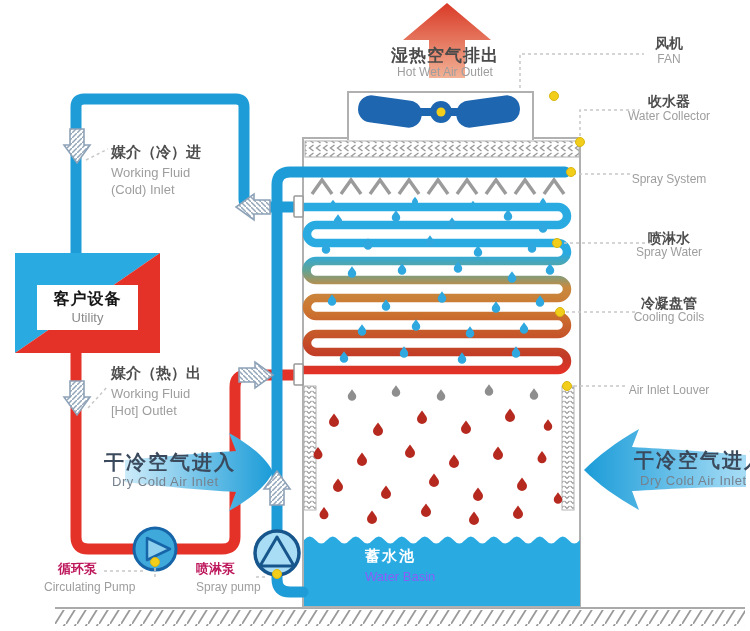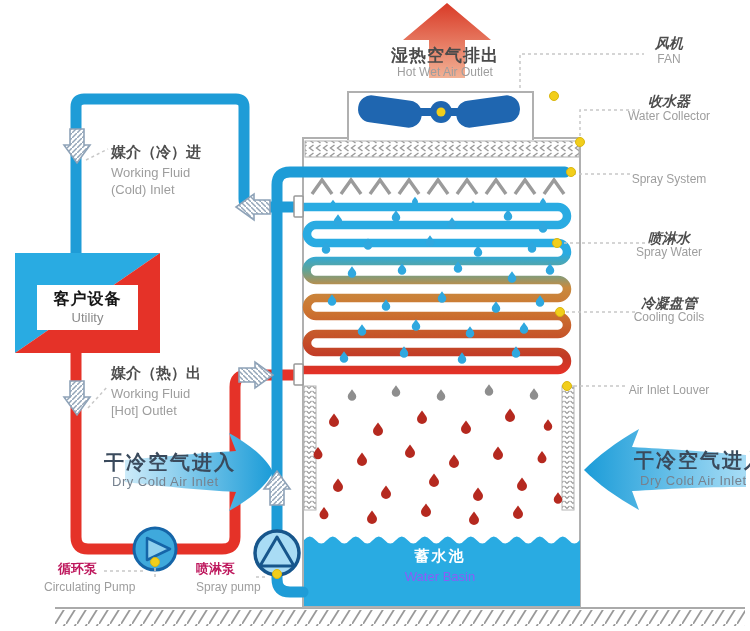--- a/index.html
+++ b/index.html
@@ -1,35 +1,35 @@
 <!DOCTYPE html>
 <html><head>
 <meta charset="utf-8">
 <style>
   html,body{margin:0;padding:0;background:#fff;}
   #stage{position:relative;width:750px;height:631px;background:#fff;overflow:hidden;
          font-family:"Liberation Sans","DejaVu Sans",sans-serif;}
   #art{position:absolute;left:0;top:0;z-index:1;}
   .lbl{position:absolute;z-index:2;white-space:nowrap;}
-  .zh{color:#4d4d4d;font-weight:600;font-size:14px;font-style:italic;}
+  .zh{color:#4d4d4d;font-weight:600;font-size:14px;}
   .en{color:#9e9e9e;font-size:12px;}
   .rcol{left:594px;width:150px;text-align:center;}
   .toplbl{left:360px;width:170px;text-align:center;}
   .top-zh{font-size:17px;font-weight:700;color:#4a4a4a;letter-spacing:1px;}
   .top-en{font-size:12px;color:#9e9e9e;}
   .fluidlbl span{display:block;}
   .fluid-zh{font-size:15px;font-weight:600;color:#4d4d4d;margin-bottom:3px;}
   .fluid-en{font-size:13px;color:#9e9e9e;line-height:16.5px;}
   .util-zh{font-size:16px;font-weight:700;color:#161616;letter-spacing:1px;}
   .util-en{font-size:13px;color:#8a8a8a;}
   .air-zh{font-size:20px;font-weight:700;color:#3a4a5c;letter-spacing:2px;}
   .air-en{font-size:13px;color:#76828f;letter-spacing:.5px;}
   .pump-zh{font-size:13px;color:#be185d;font-weight:600;}
   .pump-en{font-size:12px;color:#9e9e9e;}
-  .basinlbl{left:365px;width:150px;text-align:center;}
+  .basinlbl{left:365px;width:150px;}
   .basin-zh{font-size:15px;font-weight:700;color:#ffffff;letter-spacing:2px;}
   .basin-en{font-size:13px;color:#8b5cf6;}
 </style>
 </head>
 <body>
 
 <div id="stage">
 
 <svg id="art" width="750" height="631" viewBox="0 0 750 631">
   <defs>

